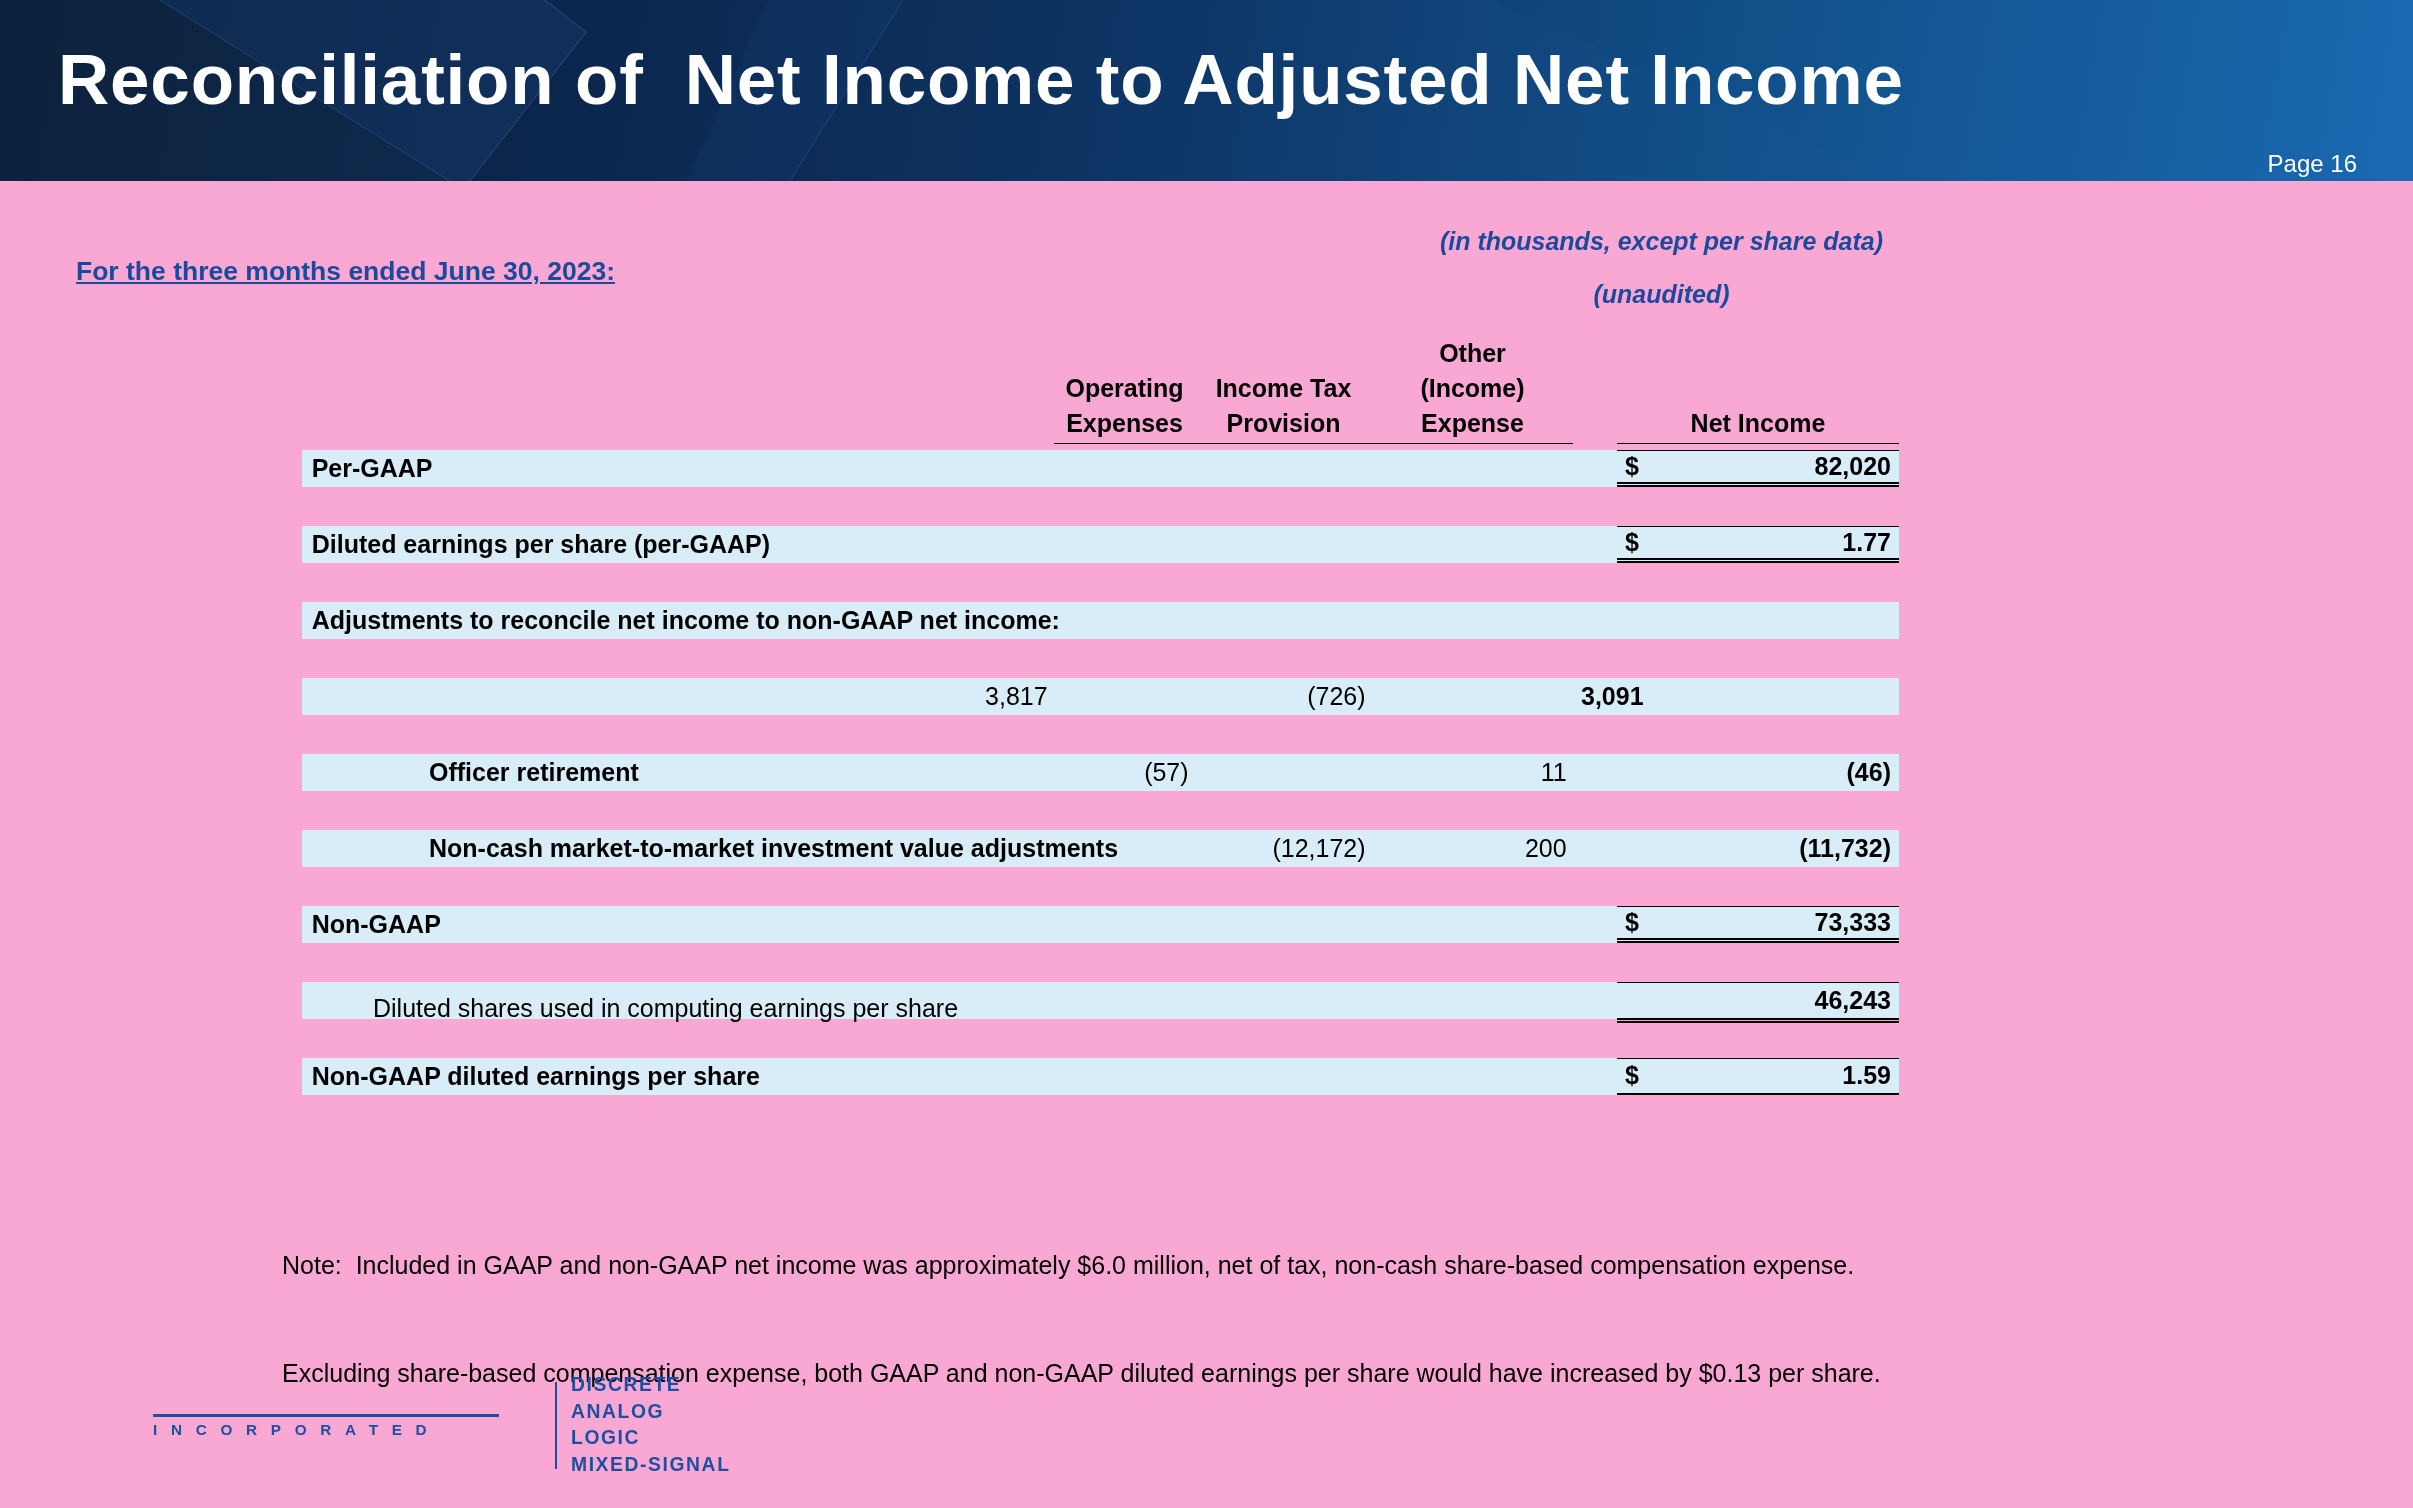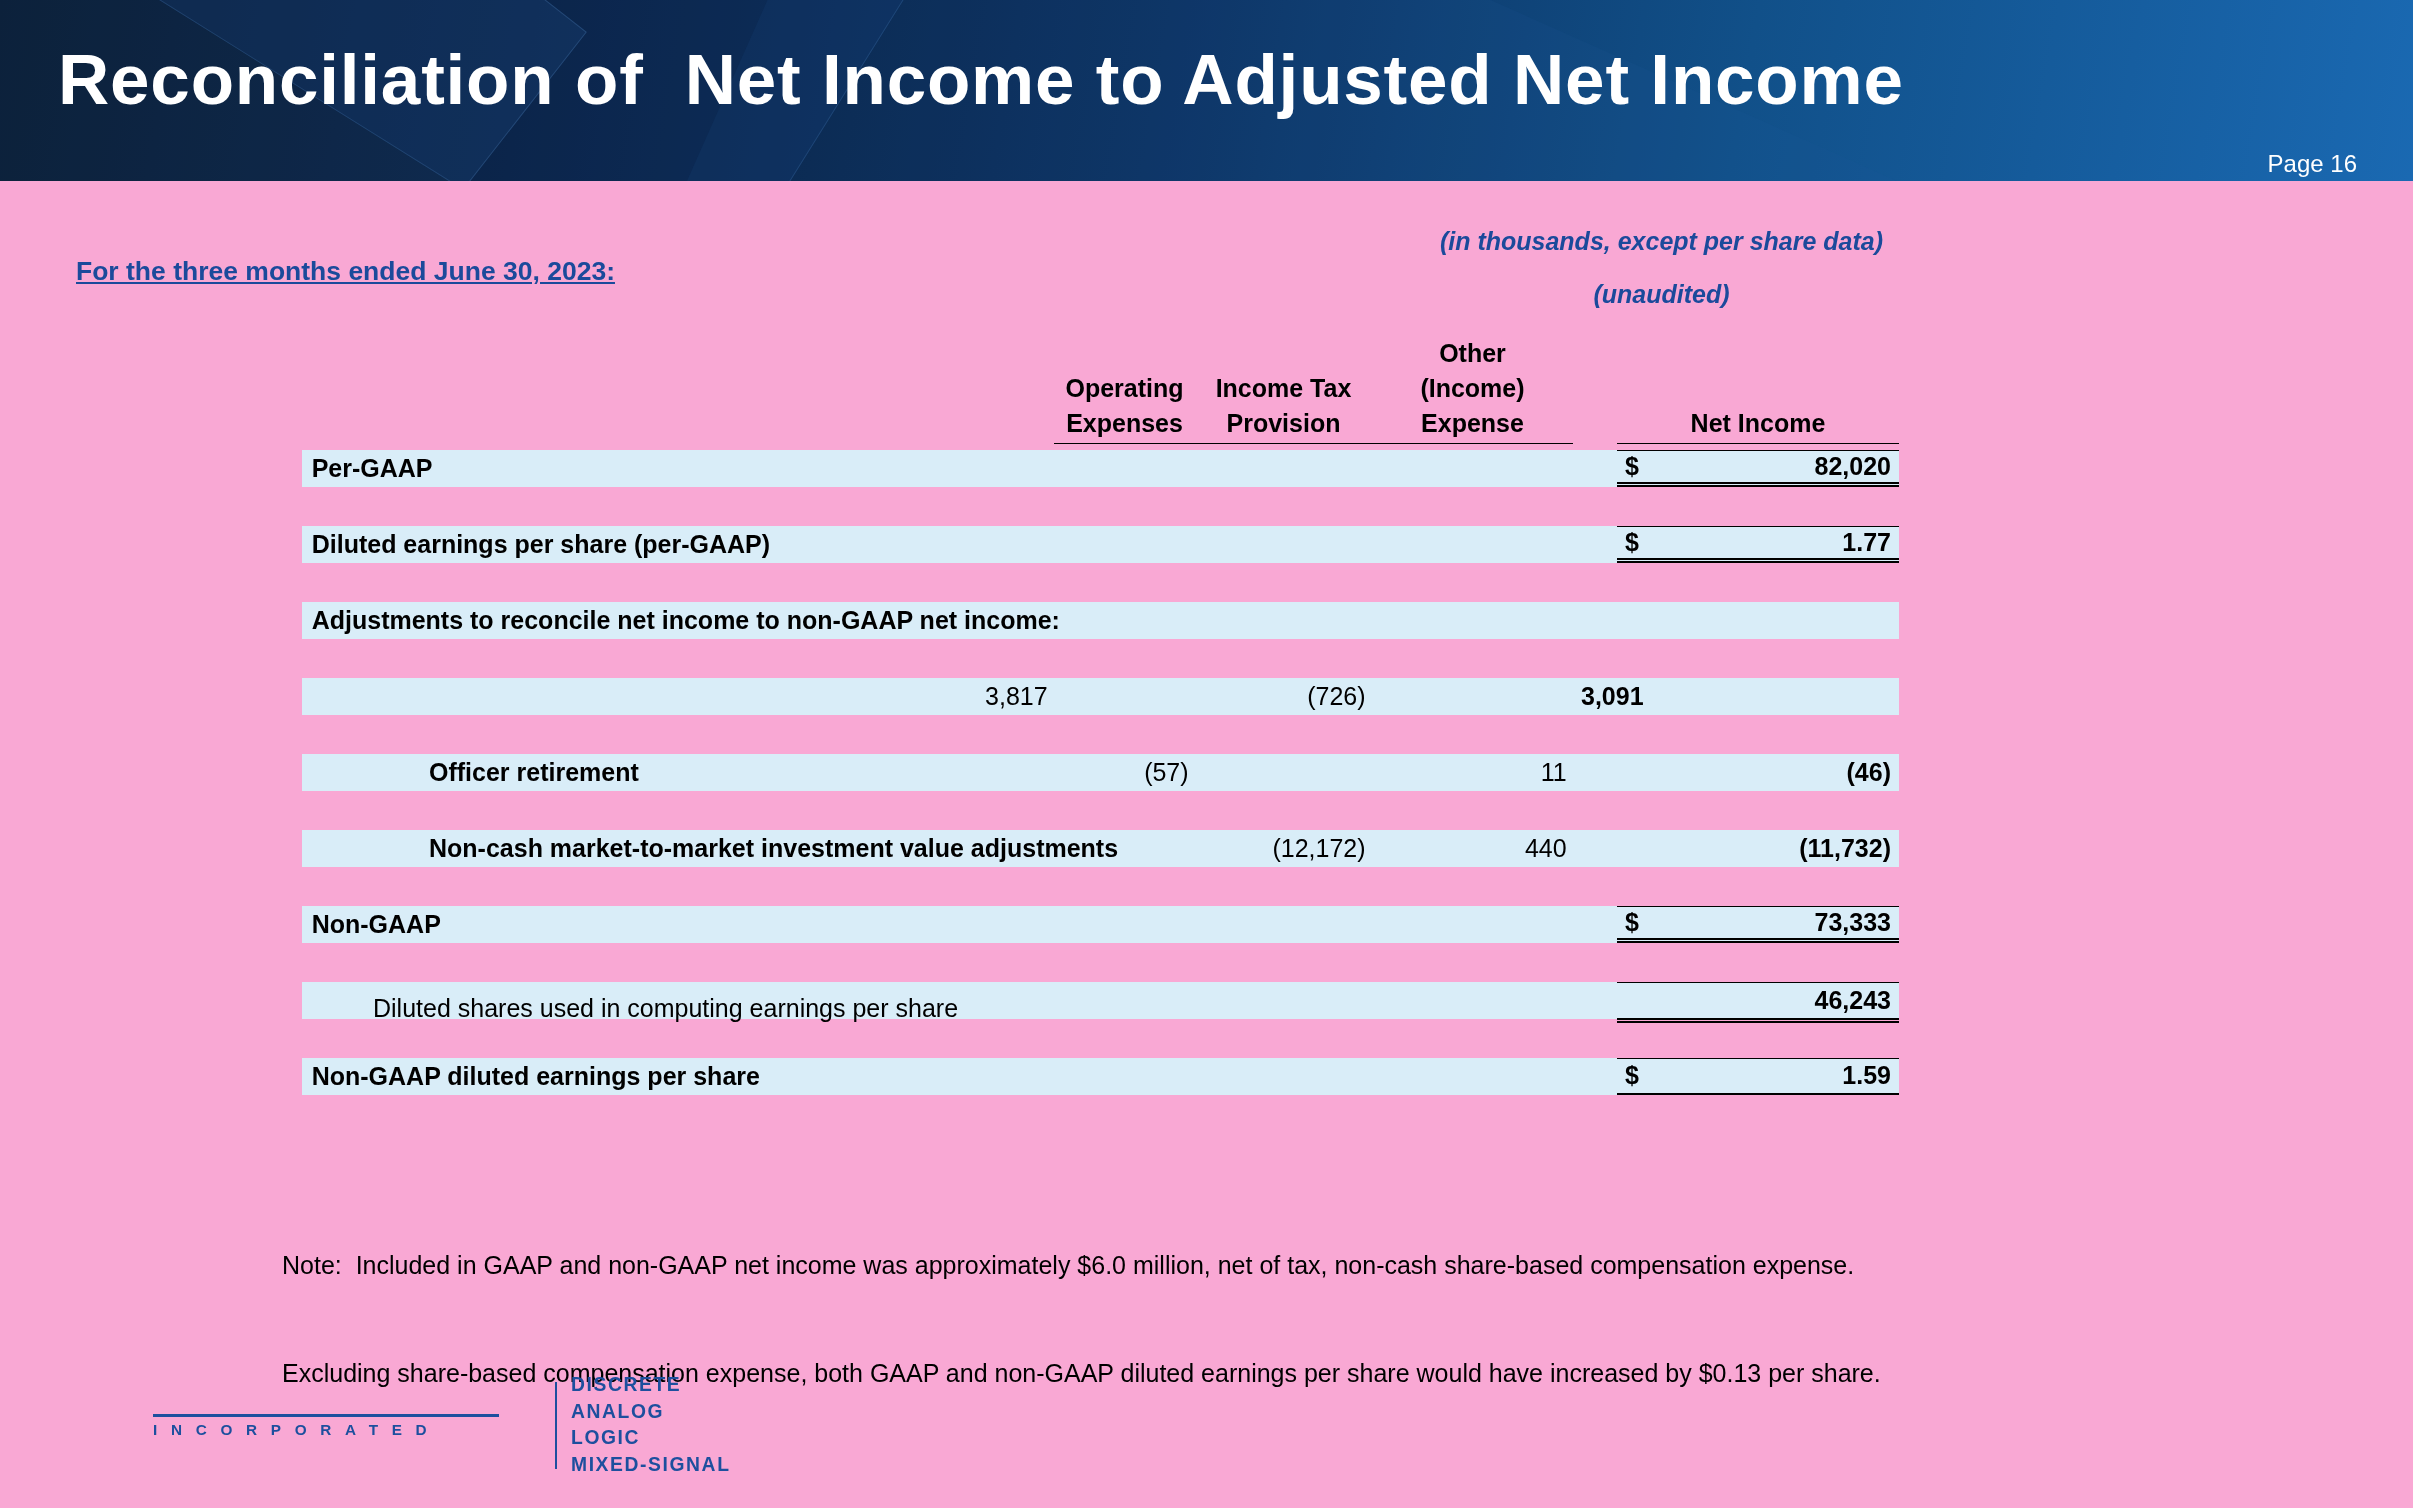--- a/index.html
+++ b/index.html
@@ -265,21 +265,21 @@
       <div class="netc">
         <span class="ds"></span>
         <span class="nv">(46)</span>
       </div>
     </div>
 
     <div class="trow">
       <div class="cl ind1">Non-cash market-to-market investment value adjustments</div>
       <div class="cn"></div>
       <div class="cn">(12,172)</div>
-      <div class="cn">440</div>
+      <div class="cn">200</div>
       <div></div>
       <div class="netc">
         <span class="ds"></span>
         <span class="nv">(11,732)</span>
       </div>
     </div>
 
     <div class="trow">
       <div class="cl">Non-GAAP</div>
       <div class="cn"></div>

